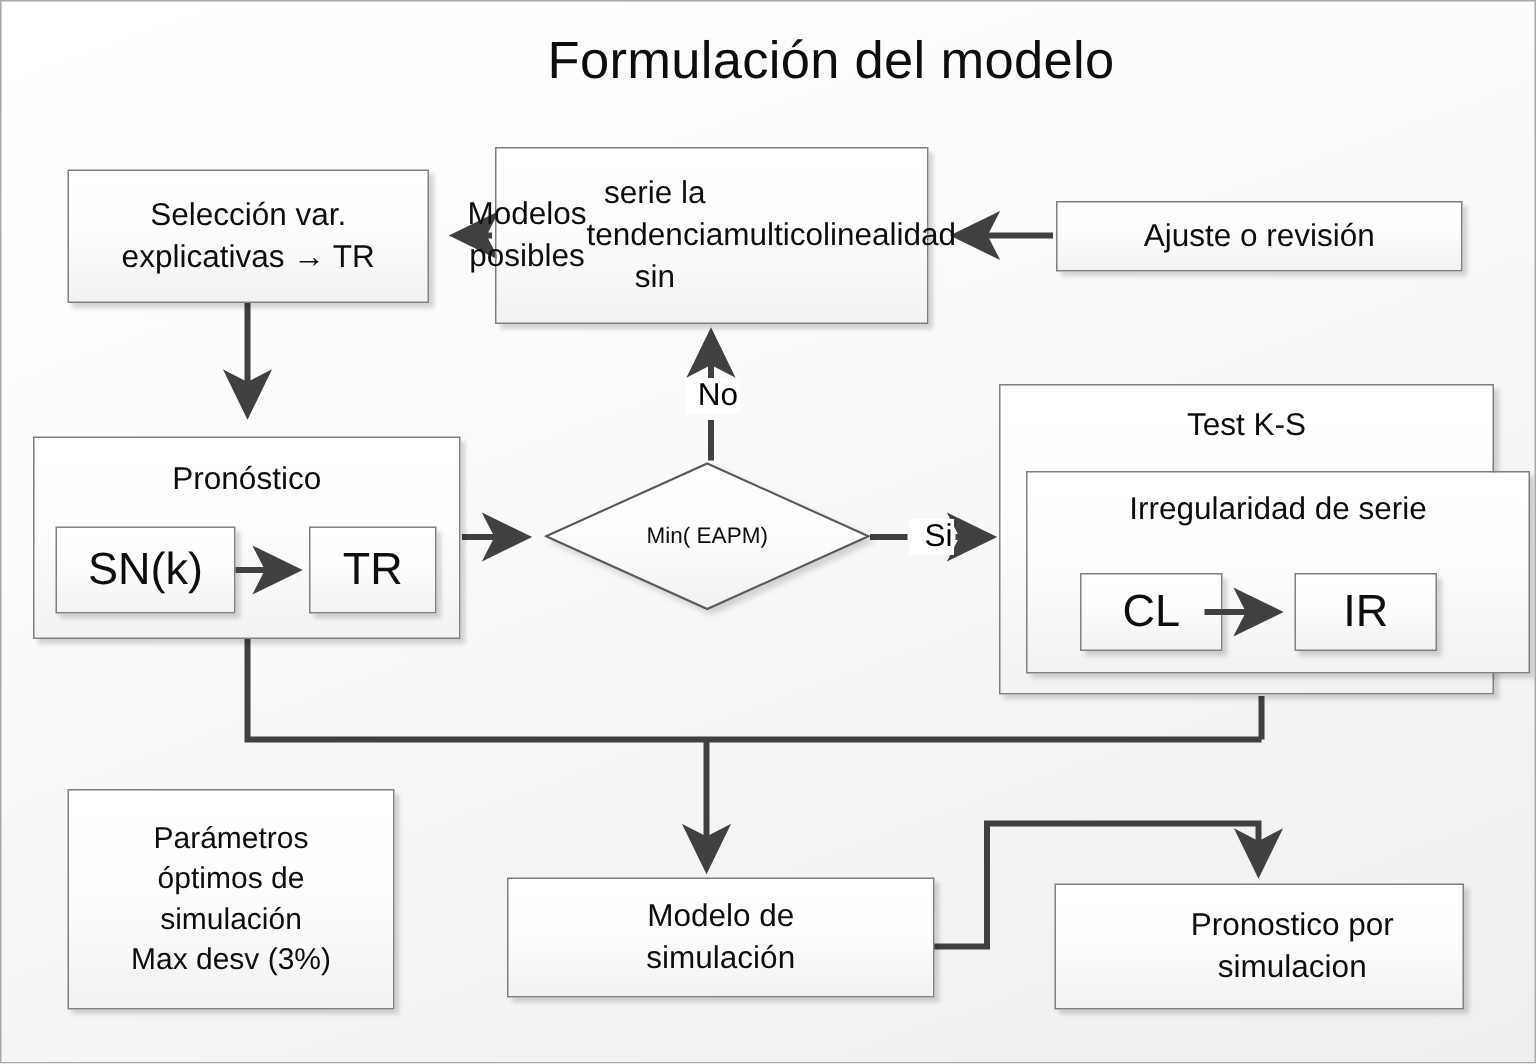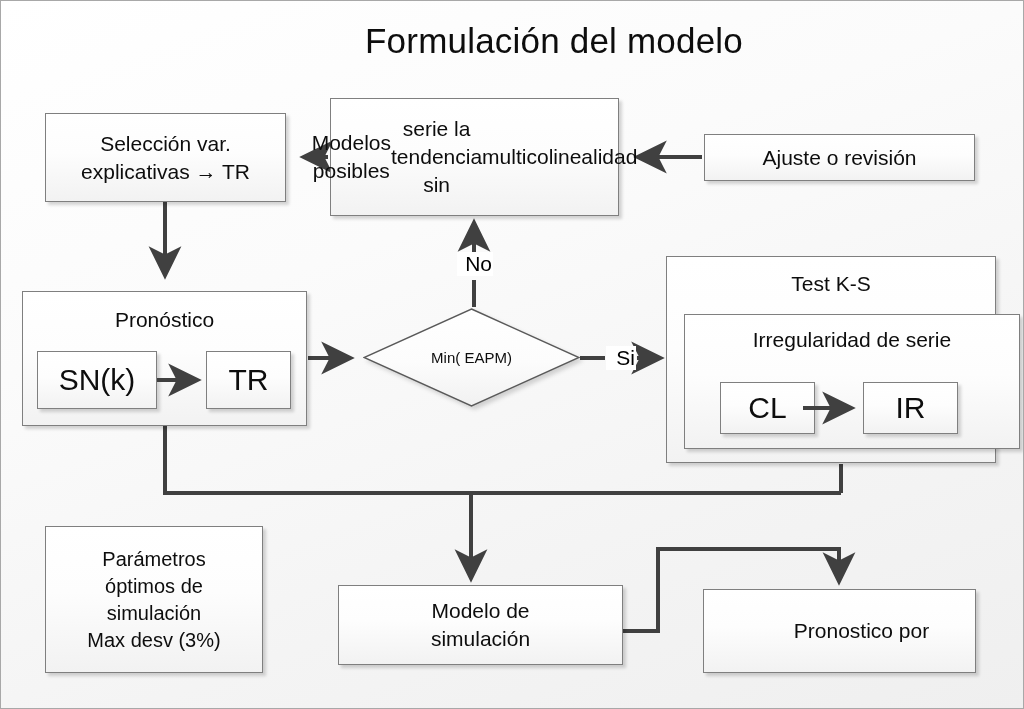--- a/index.html
+++ b/index.html
@@ -215,18 +215,19 @@
     <span class="lbl">Max desv (3%)</span>
   </div>
 
   <div class="box fs22" style="left:327px; top:584px; width:285px; height:80px; flex-direction:column;margin-left:10px;">
     <span class="lbl">Modelo de</span>
     <span class="lbl">simulación</span>
   </div>
 
   <div class="box fs22" style="left:702px; top:588px; width:273px; height:84px; flex-direction:column;padding-left:44px;">
     <span class="lbl">Pronostico por</span>
+    <span class="lbl">simulacion</span>
   </div>
 
   <div class="chip" style="left:456px; top:251px; width:34px;">No</div>
   <div class="chip" style="left:605px; top:345px; width:28px;">Si</div>
 
 </div>
 
 </body></html>

